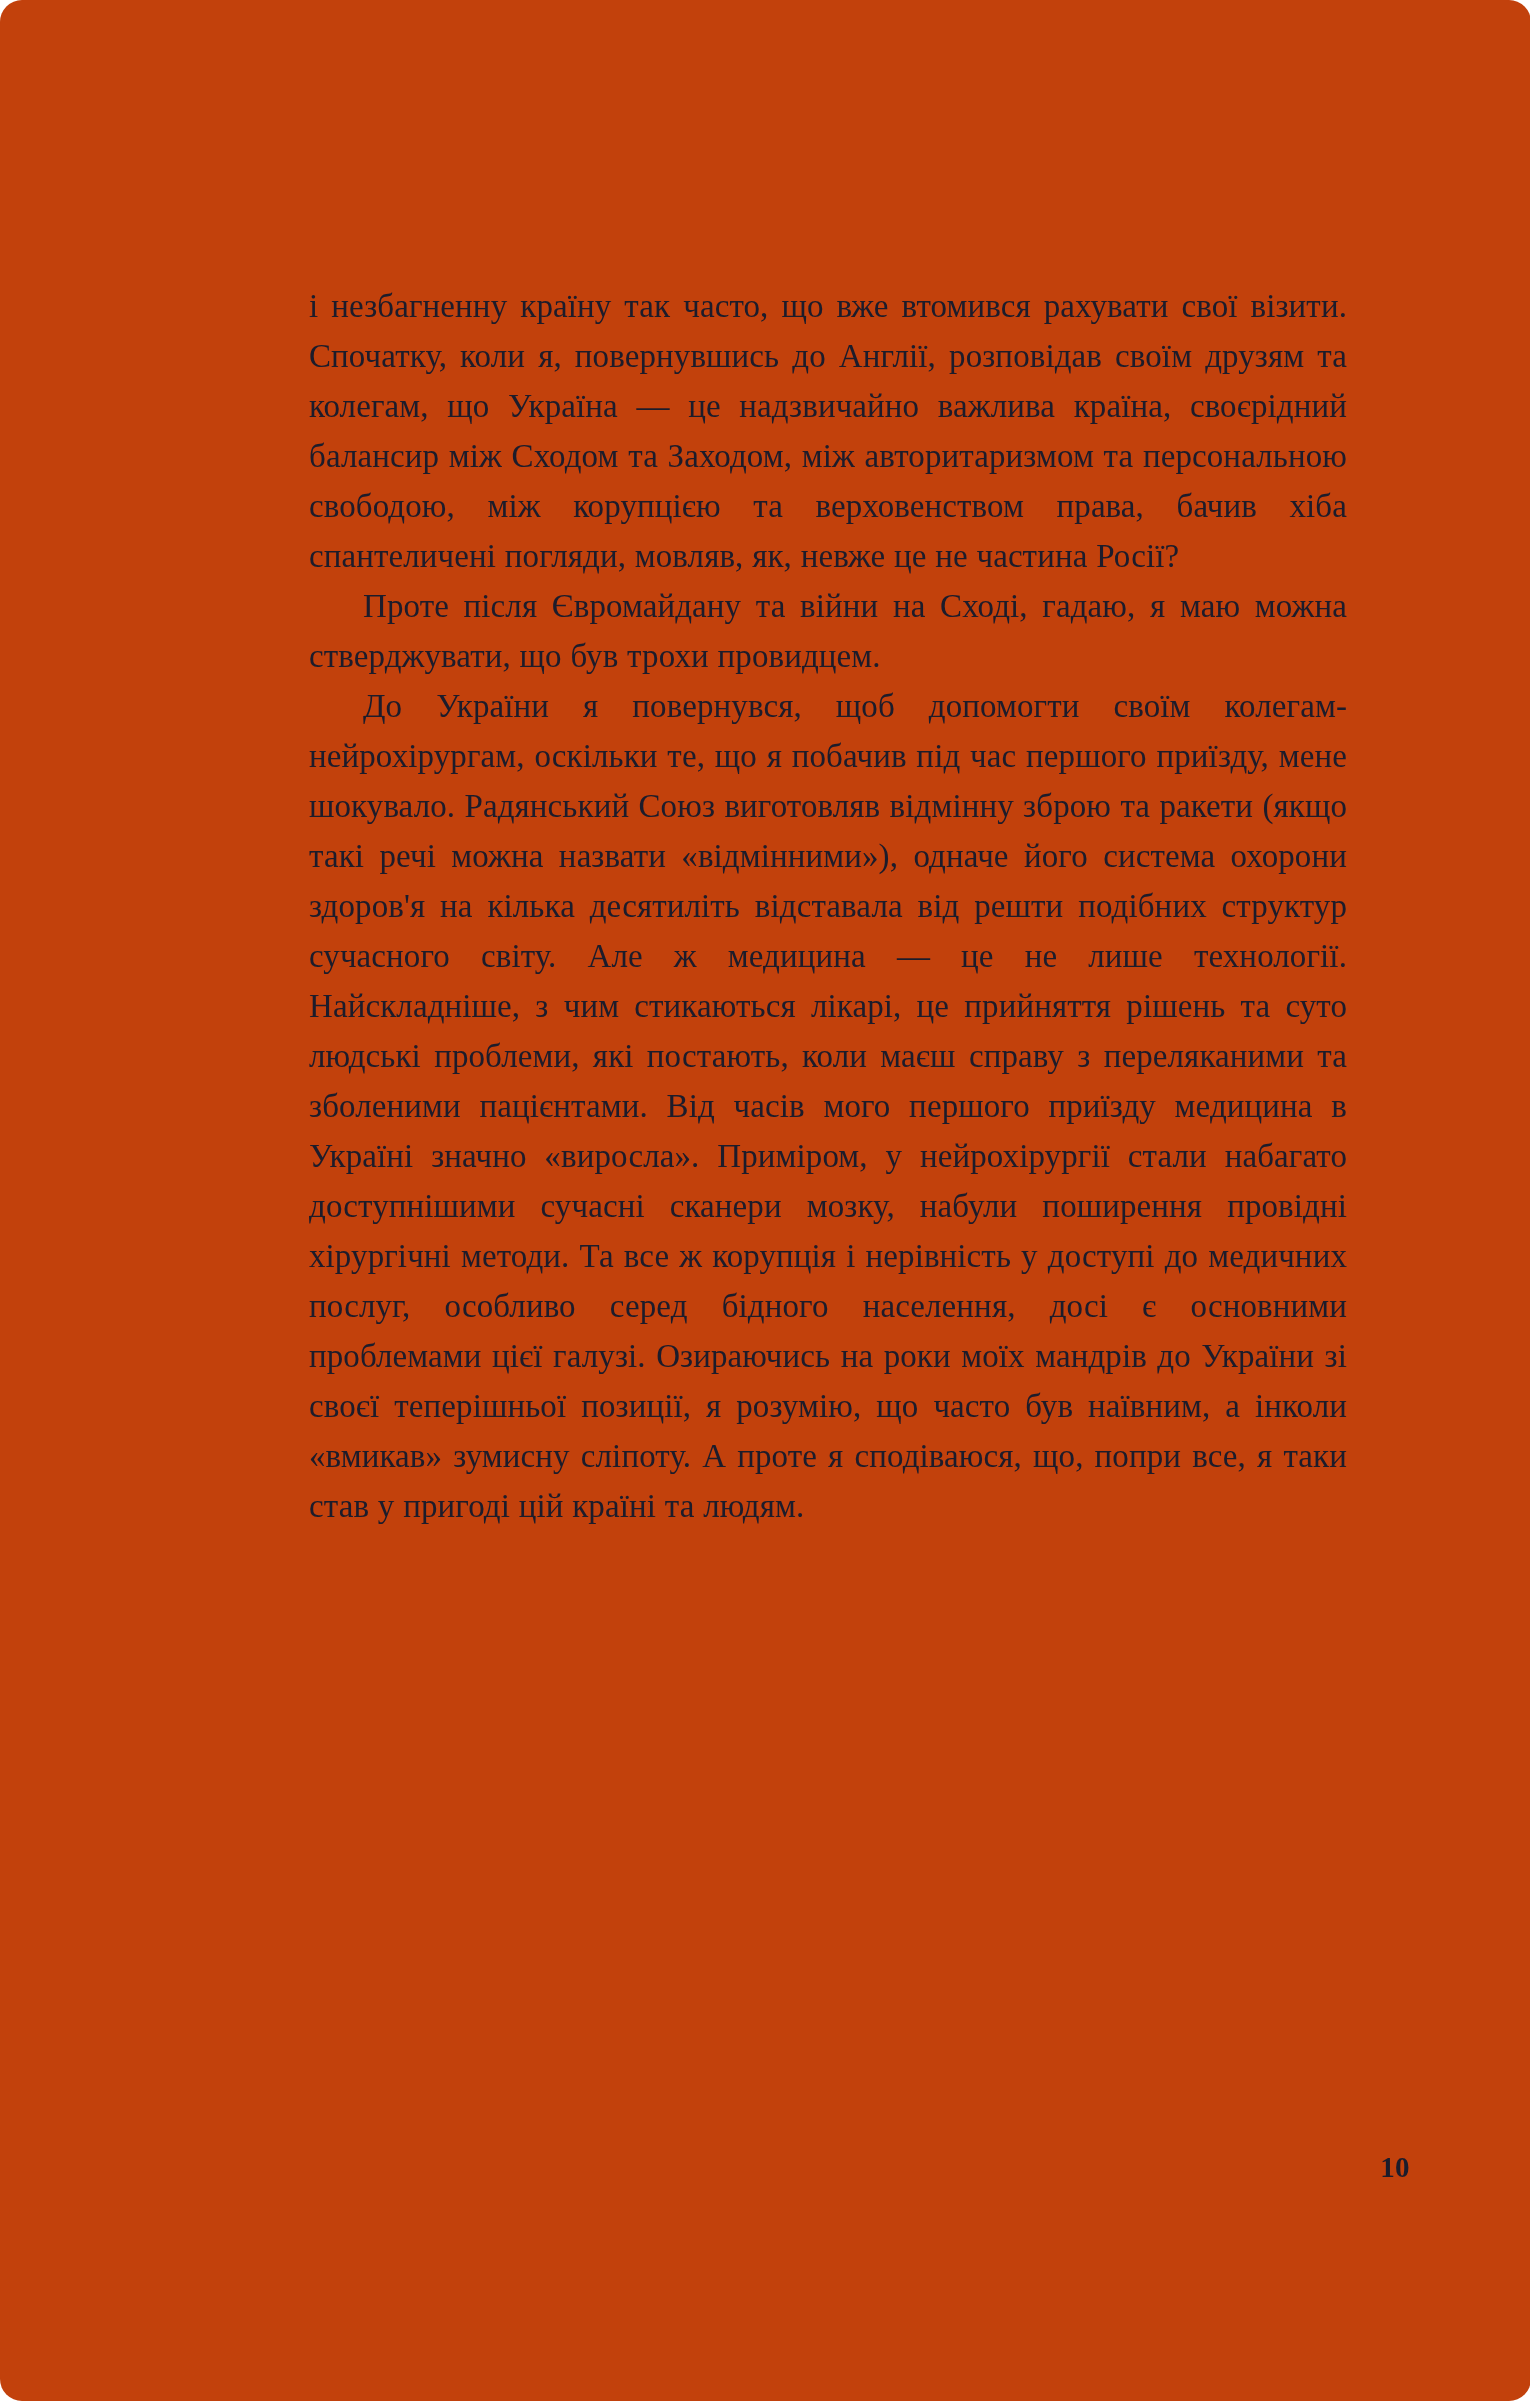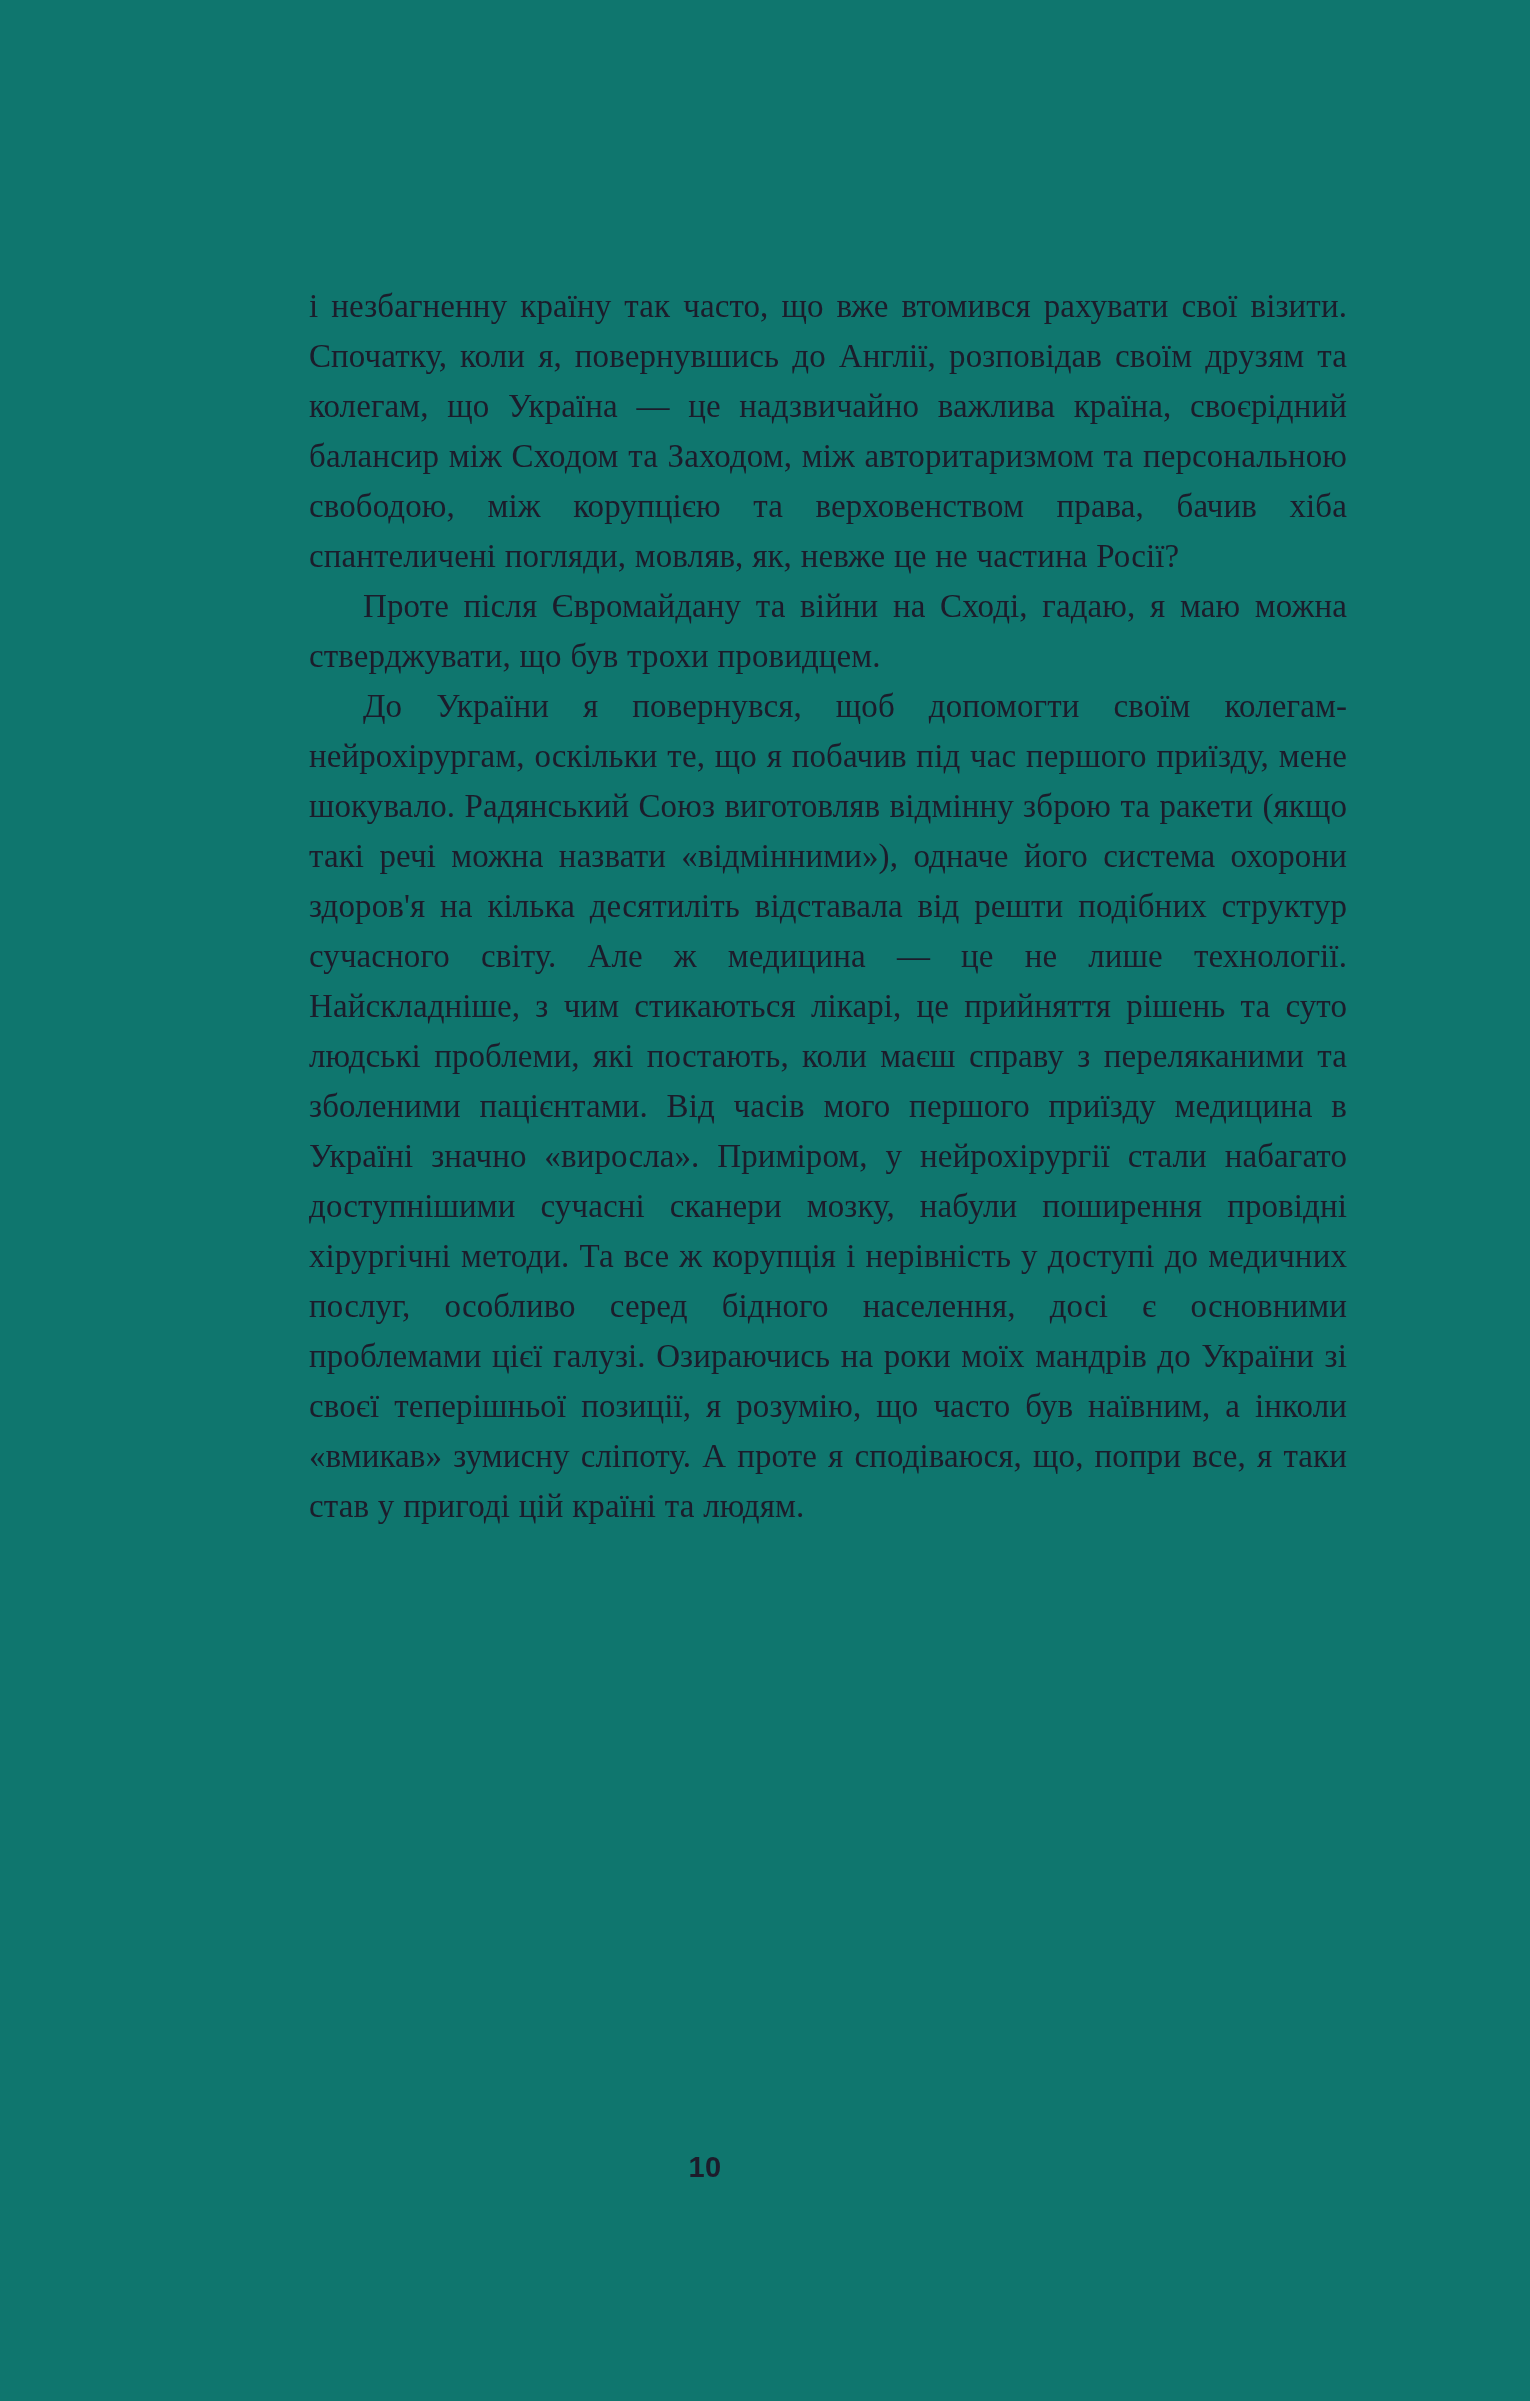--- a/index.html
+++ b/index.html
@@ -15,21 +15,22 @@
     position: relative;
     overflow: hidden;
   }
 
   .page {
     position: absolute;
     left: 0;
     top: 0;
     width: 1531px;
     height: 2401px;
-    background: #0f766e;
+    background: #c2410c;
+    border-radius: 22px;
   }
 
   .text-block {
     position: absolute;
     left: 309px;
     top: 281px;
     width: 1038px;
   }
 
   .para {
@@ -51,22 +52,22 @@
   
   .para.cont {
     text-indent: 0;
   }
 
   .page-number {
     position: absolute;
     left: 0;
     top: 2151px;
     width: 1410px;
-    text-align: center;
-    font-family: Liberation Sans, sans-serif;
+    text-align: right;
+    font-family: Liberation Serif, serif;
     font-weight: bold;
     font-size: 29px;
     color: #1c1c2b;
     letter-spacing: 0.4px;
   }
 </style>
 </head>
 <body>
 
 <div class="page">

